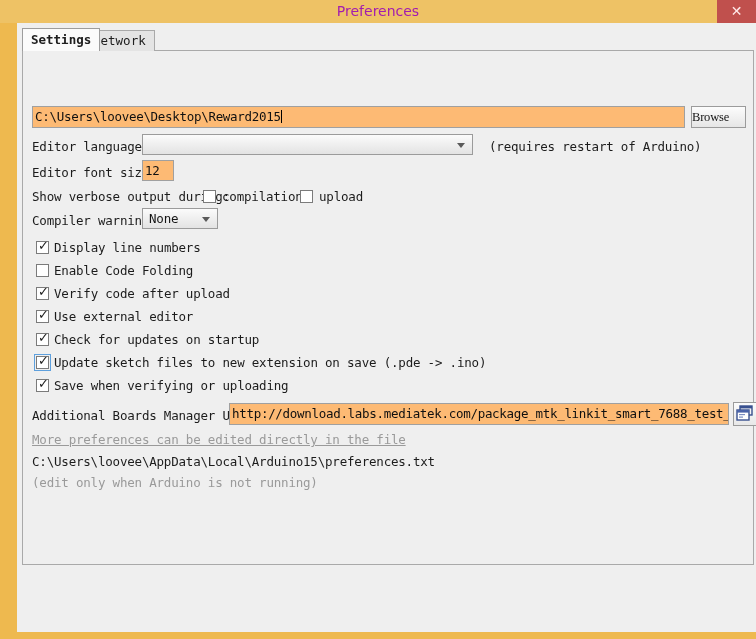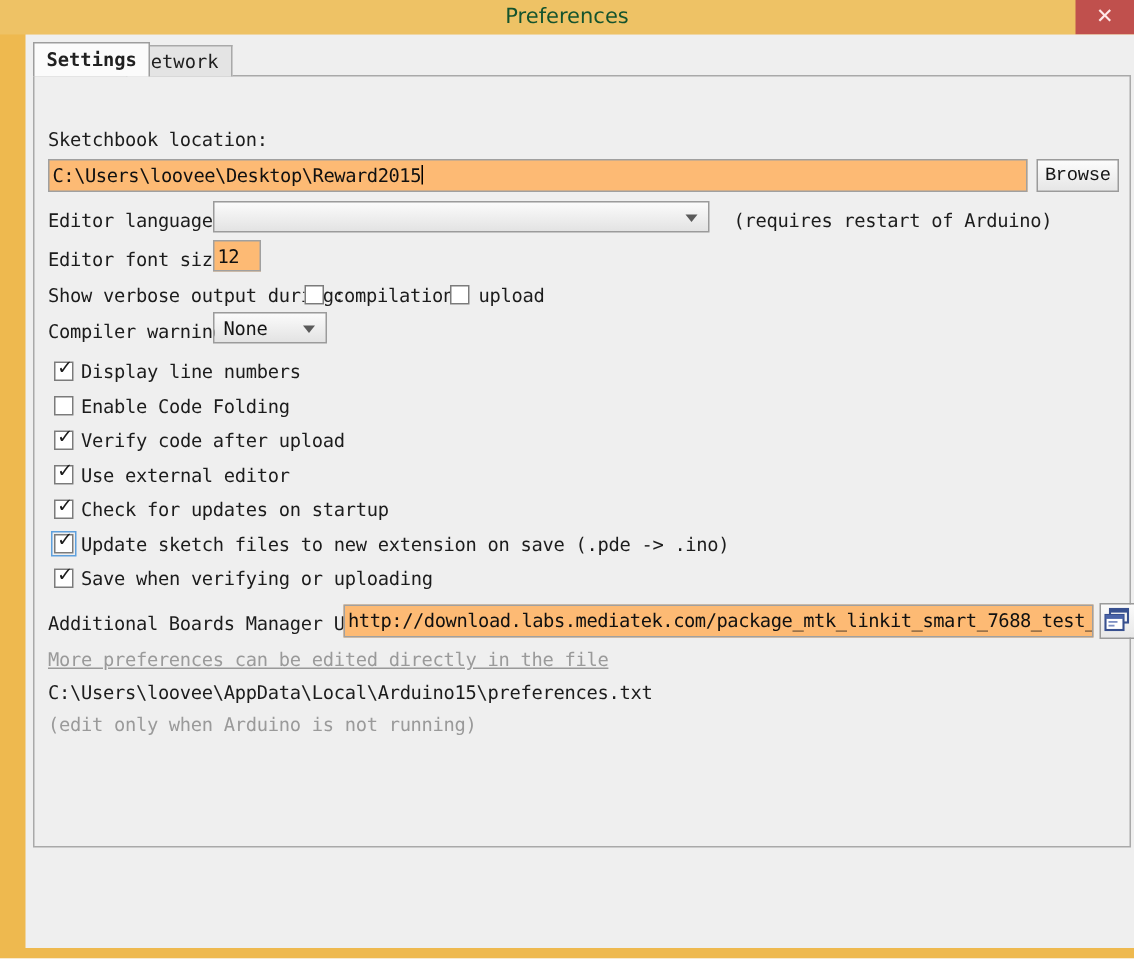--- a/index.html
+++ b/index.html
@@ -28,21 +28,21 @@
   }
   .title-text {
     position: absolute;
     left: 0; top: 0;
     width: 756px;
     height: 23px;
     line-height: 23px;
     text-align: center;
     font-family: "DejaVu Sans", sans-serif;
     font-size: 14px;
-    color: #14532d;
+    color: #a21caf;
   }
   .close-btn {
     position: absolute;
     right: 0; top: 0;
     width: 39px;
     height: 23px;
     background: #c0504d;
     cursor: pointer;
   }
   .close-btn .x {
@@ -149,24 +149,23 @@
     height: 13px;
     background: #000;
     vertical-align: -2px;
   }
   
   .btn {
     position: absolute;
     box-sizing: border-box;
     background: linear-gradient(#fcfcfc, #e6e6e6);
     border: 1px solid #9b9b9b;
-    font-family: Liberation Mono, monospace;
+    font-family: Liberation Serif, serif;
     font-size: 12.5px;
     color: #151515;
-    text-align: center;
     cursor: pointer;
     letter-spacing: -0.2px;
   }
   
   .combo {
     position: absolute;
     box-sizing: border-box;
     background: linear-gradient(#fbfbfb, #e3e3e3);
     border: 1px solid #9b9b9b;
     font-family: "DejaVu Sans Mono", monospace;
@@ -272,21 +271,20 @@
   <div class="dialog-body">
 
     <div class="tabstrip">
       <div class="tab tab-settings">Settings</div>
       <div class="tab tab-network">Network</div>
     </div>
 
     <div class="tabpanel">
       <div class="content">
 
-        <div class="lbl" style="left:9px; top:34px;">Sketchbook location:</div>
 
         <div class="textfield" style="left:9px; top:55px; width:653px; height:22px;"><span>C:\Users\loovee\Desktop\Reward2015</span><span class="caret"></span></div>
 
         <div class="btn" style="left:668px; top:55px; width:55px; height:22px; line-height:20px;">Browse</div>
 
         <div class="lbl" style="left:9px; top:88px;">Editor language:</div>
 
         <div class="combo" style="left:119px; top:83px; width:331px; height:21px;">
           <span class="arrow"></span>
         </div>

